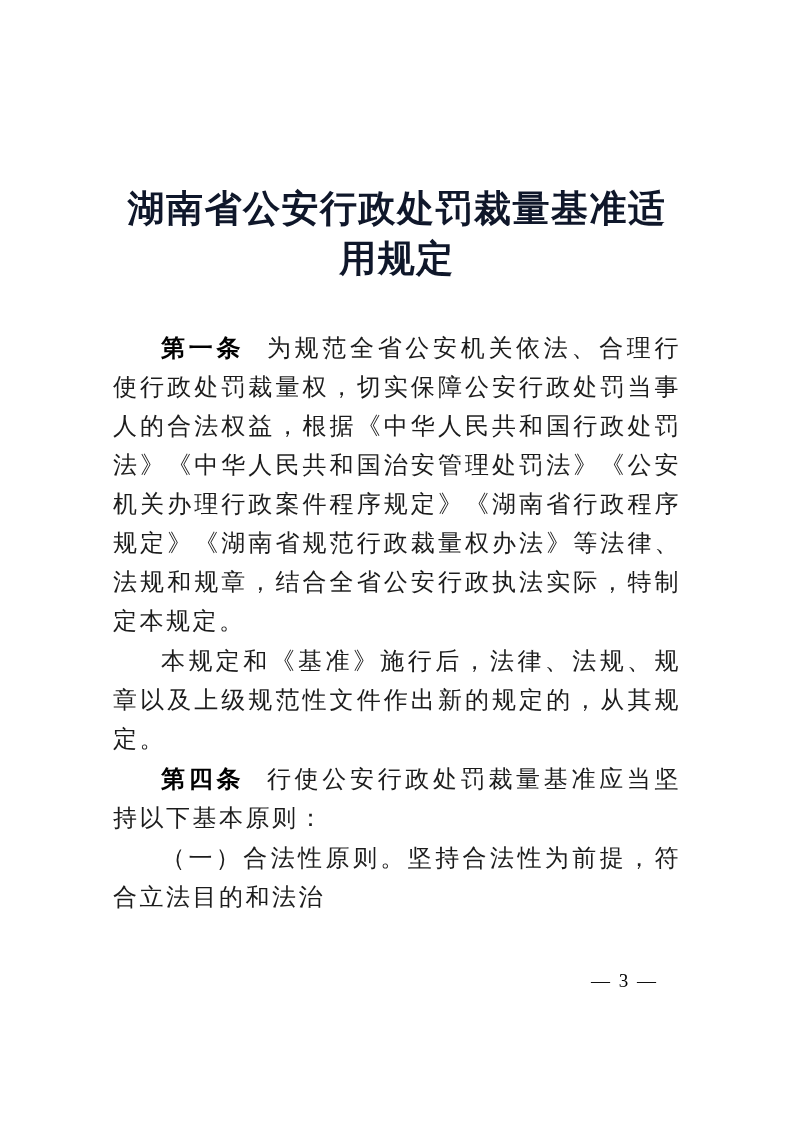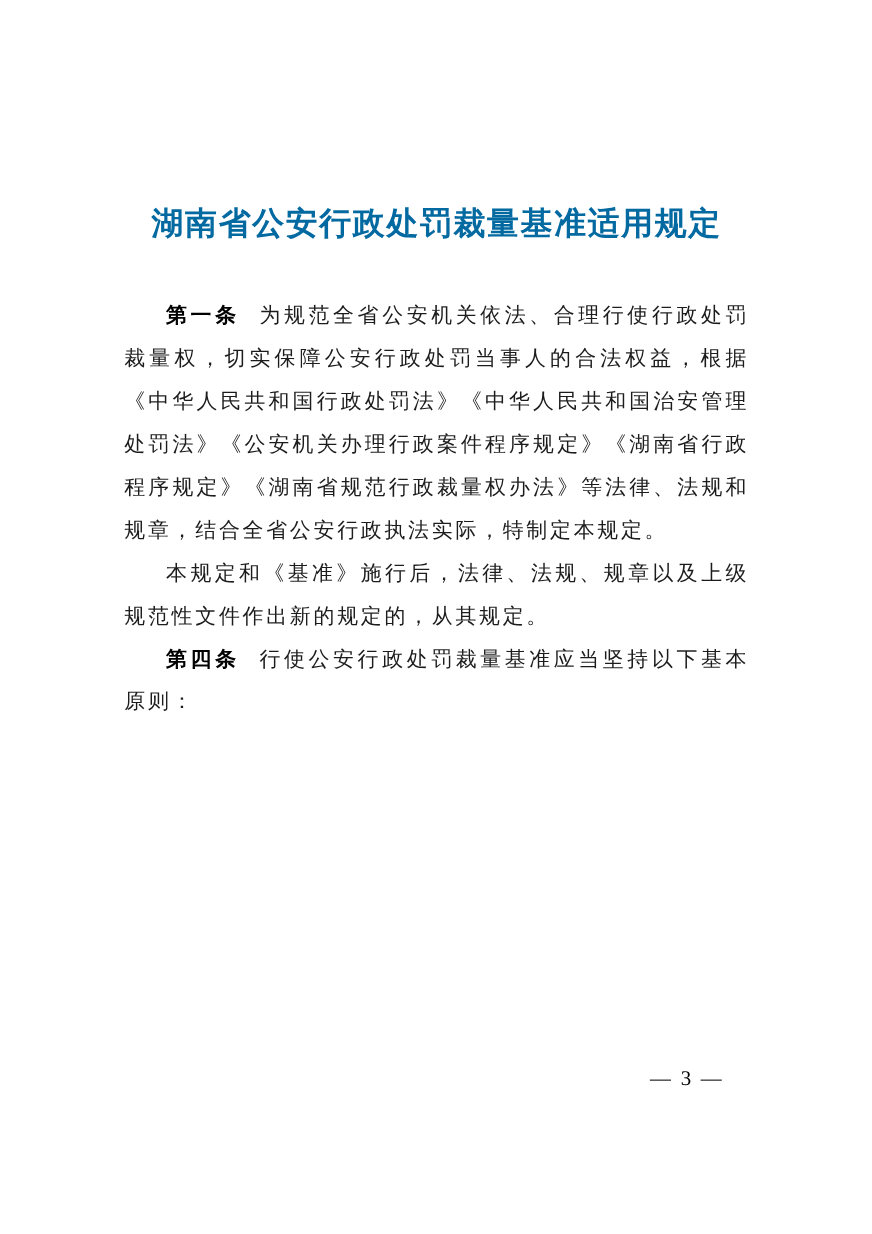--- a/index.html
+++ b/index.html
@@ -16,26 +16,26 @@
     padding: 150px 112px 0 113px;
     overflow: hidden;
     font-family: "Liberation Serif", serif;
     color: #1c1c1c;
   }
   .doc-title {
     margin: 34px 0 44px 0;
     text-align: center;
     font-family: "Liberation Sans", sans-serif;
     font-weight: 700;
-    font-size: 29px;
+    font-size: 37px;
     letter-spacing: 1.5px;
-    color: #0369a1;
+    color: #0f172a;
   }
   .doc-body {
-    font-size: 19px;
+    font-size: 24px;
     line-height: 39px;
     letter-spacing: 2.5px;
     text-align: justify;
     text-justify: inter-ideograph;
   }
   .para {
     margin: 0;
     text-indent: 2em;
   }
   .para-label {
@@ -69,18 +69,19 @@
   <div class="doc-body">
 
     <p class="para"><span class="para-label">第一条</span><span class="para-text">为规范全省公安机关依法、合理行使行政处罚裁量权，切实保障公安行政处罚当事人的合法权益，根据《中华人民共和国行政处罚法》《中华人民共和国治安管理处罚法》《公安机关办理行政案件程序规定》《湖南省行政程序规定》《湖南省规范行政裁量权办法》等法律、法规和规章，结合全省公安行政执法实际，特制定本规定。</span></p>
 
 
 
     <p class="para"><span class="para-label"></span><span class="para-text">本规定和《基准》施行后，法律、法规、规章以及上级规范性文件作出新的规定的，从其规定。</span></p>
 
     <p class="para"><span class="para-label">第四条</span><span class="para-text">行使公安行政处罚裁量基准应当坚持以下基本原则：</span></p>
 
+    <p class="para"><span class="para-label"></span><span class="para-text">（一）合法性原则。坚持合法性为前提，符合立法目的和法治</span></p>
 
   </div>
 
   <div class="page-number">— 3 —</div>
 
 </div>
 
 </body></html>

